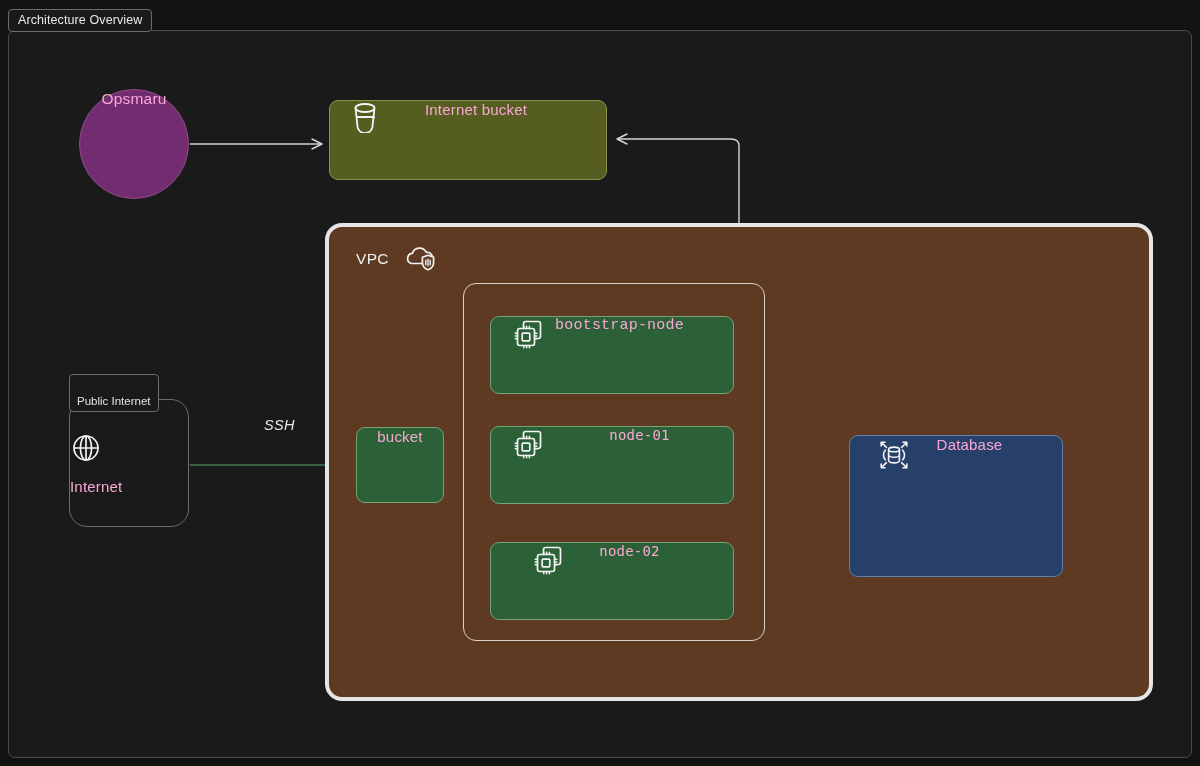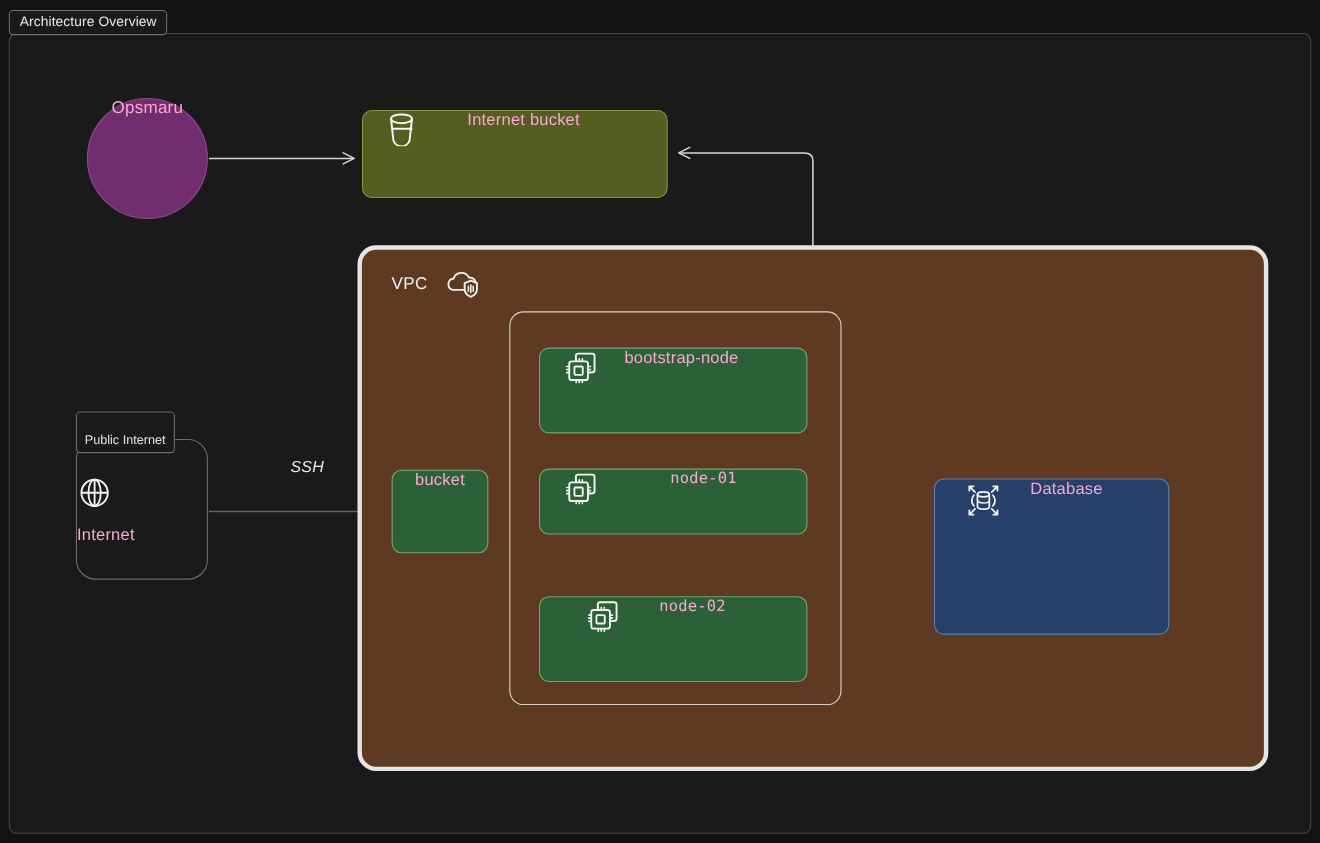--- a/index.html
+++ b/index.html
@@ -119,22 +119,22 @@
     border-radius: 13px;
     background: transparent;
     z-index: 8;
   }
 
   
   .green {
     background: #2c6037;
     border: 1px solid #74a377;
   }
-  .n-boot  { left: 481px; top: 285px; width: 244px; height: 78px; }
-  .n-01    { left: 481px; top: 395px; width: 244px; height: 60px; gap: 40px; }
+  .n-boot  { left: 481px; top: 285px; width: 244px; height: 78px; font-family: Liberation Mono, monospace; }
+  .n-01    { left: 481px; top: 395px; width: 244px; height: 78px; gap: 40px; }
   .n-02    { left: 481px; top: 511px; width: 244px; height: 78px; padding-left: 20px; }
   .n-boot .icon, .n-01 .icon, .n-02 .icon { margin-left: 21px; }
   .n-boot .lbl, .n-01 .lbl, .n-02 .lbl {
     flex: 1; text-align: center; margin-right: 40px;
   }
   .mono { font-family: "DejaVu Sans Mono", monospace; font-size: 14px !important; }
 
   .bastion {
     left: 347px; top: 396px;
     width: 88px; height: 76px;

